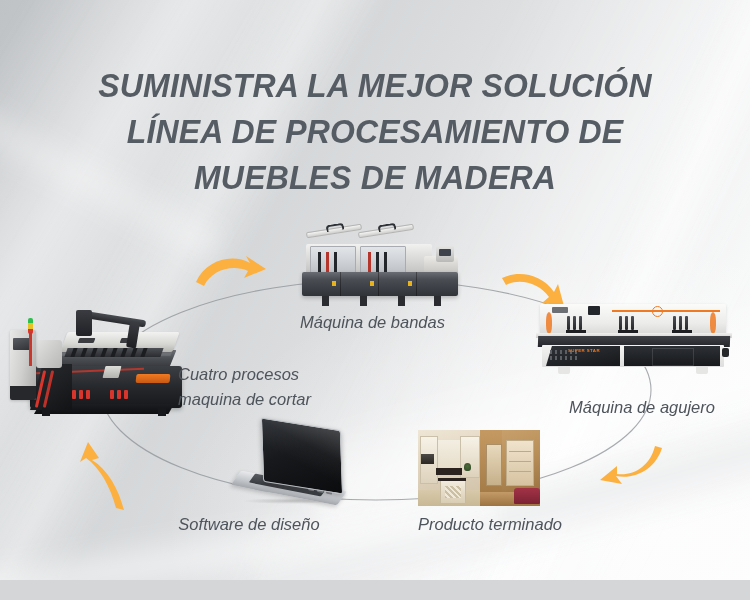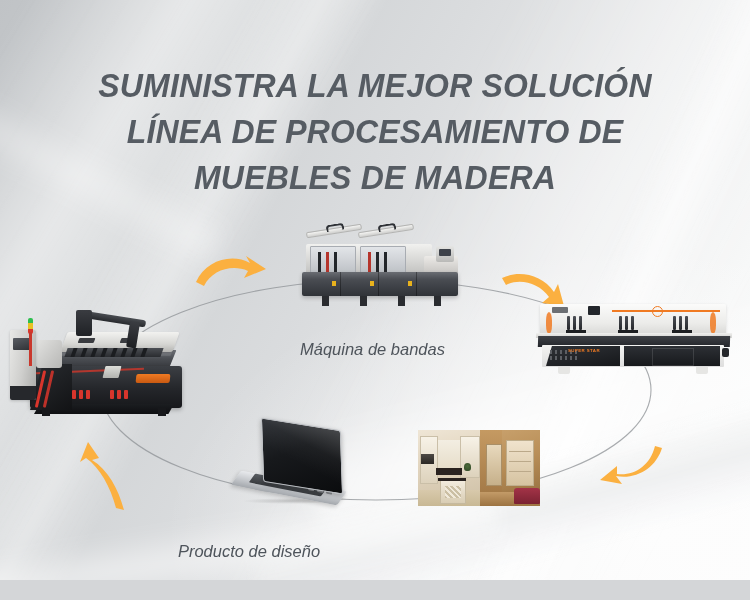--- a/index.html
+++ b/index.html
@@ -46,21 +46,21 @@
   #headline{position:absolute;left:0;top:62px;width:750px;text-align:center;
     color:#565c63;font-weight:bold;font-style:italic;font-size:34px;line-height:1.36;
     letter-spacing:.2px;}
   #headline .ln{display:block;white-space:nowrap;transform:scaleX(.94);}
 
   
   #cycle{position:absolute;left:0;top:0;width:750px;height:600px;}
 
   
   .lbl{position:absolute;color:#4e545b;font-style:italic;font-size:16.5px;
-       line-height:1.5;white-space:nowrap;margin-top:27px;}
+       line-height:1.5;white-space:nowrap;}
   #lbl-cnc{left:178px;top:362px;}
   #lbl-band{left:300px;top:310px;}
   #lbl-side{left:562px;top:395px;text-align:center;width:160px;}
   #lbl-soft{left:168px;top:512px;text-align:center;width:162px;}
   #lbl-prod{left:418px;top:512px;}
   .lbl .l2{display:block;}
 
   
   .node{position:absolute;}
 
@@ -453,26 +453,34 @@
           <i style="top:10px"></i>
           <i style="top:20px"></i>
           <i style="top:30px"></i>
         </span>
       <span class="door"></span>
         <span class="floor"></span>
         <span class="sofa"></span>
     </div>
   </div>
 
+  <div class="lbl" id="lbl-cnc">
+    <span>Cuatro procesos</span>
+    <span class="l2">maquina de cortar</span>
+  </div>
 
   <div class="lbl" id="lbl-band">
     <span>Máquina de bandas</span>
   </div>
 
   <div class="lbl" id="lbl-side">
-  </div>
-
+    <span>Máquina de agujero</span>
+  </div>
+
+  <div class="lbl" id="lbl-prod">
+    <span>Producto terminado</span>
+  </div>
 
   <div class="lbl" id="lbl-soft">
-    <span class="l2">Producto de diseño</span>
+    <span class="l2">Software de diseño</span>
   </div>
 
 </div>
 
 </body></html>

